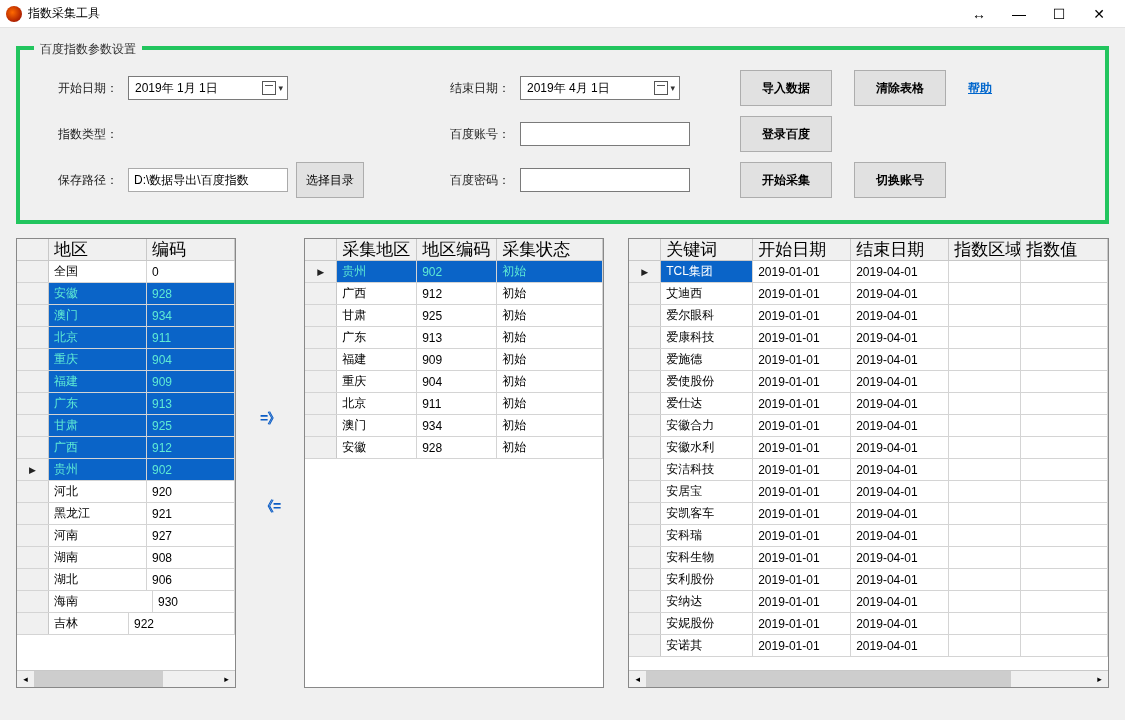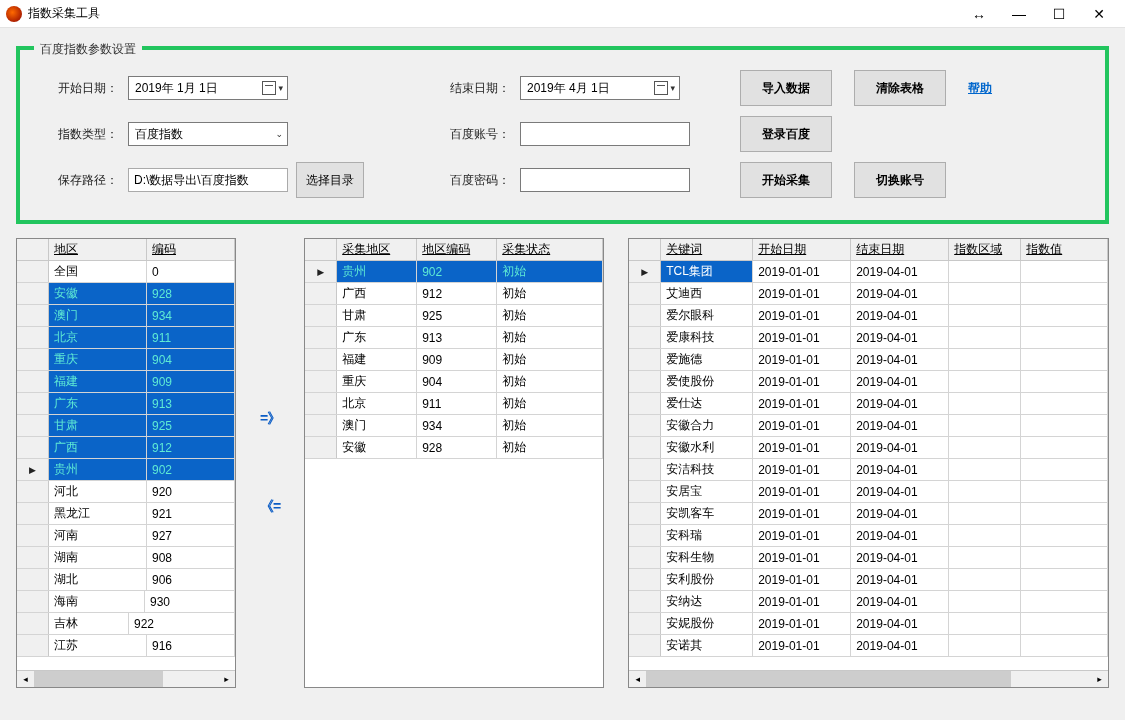--- a/index.html
+++ b/index.html
@@ -41,21 +41,21 @@
 
 .tables { display: flex; gap: 24px; margin-top: 14px; align-items: flex-start; height: 450px; }
 .panel { background: #fff; border: 1px solid #888; display: flex; flex-direction: column; }
 .panel.region { width: 220px; height: 450px; }
 .panel.collect { width: 300px; height: 450px; }
 .panel.keywords { flex: 1; height: 450px; }
 
 .gridwrap { flex: 1; overflow: hidden; display:flex; flex-direction:column; position: relative; }
 .gridhead, .gridrow { display: flex; height: 22px; }
 .gridhead { background: #f0f0f0; border-bottom: 1px solid #c8c8c8; }
-.gridhead .cell { border-right: 1px solid #c8c8c8; display:flex; align-items:center; padding: 0 5px; font-size: 12px; overflow:hidden; white-space:nowrap;text-decoration:underline; }
+.gridhead .cell { border-right: 1px solid #c8c8c8; display:flex; align-items:center; padding: 0 5px; font-size: 17px; overflow:hidden; white-space:nowrap; }
 .gridbody { flex:1; overflow-y: scroll; overflow-x: hidden; }
 .gridrow { border-bottom: 1px solid #d4d4d4; }
 .gridrow .cell { border-right: 1px solid #d4d4d4; display:flex; align-items:center; padding: 0 5px; overflow:hidden; white-space:nowrap; }
 .rowhead { width: 32px; background: #f0f0f0; border-right: 1px solid #c8c8c8 !important; display:flex; align-items:center; justify-content:center; }
 .rowhead.sel::before { content:"▶"; font-size: 9px; color: #222; }
 .gridrow.selected .cell:not(.rowhead) { background: #0a64c8; color: #5eead4; }
 .hscroll { height: 17px; background: #f0f0f0; border-top: 1px solid #c8c8c8; display:flex; align-items:center; }
 .hscroll .harrow { width: 17px; height: 100%; display:flex; align-items:center; justify-content:center; font-size:9px; cursor:pointer; }
 .hscroll .htrack { flex:1; height:100%; position: relative; }
 .hscroll .hthumb { position:absolute; left:0; top:0; width:70%; height:100%; background:#cdcdcd; }
@@ -104,24 +104,20 @@
       <div class="col-right">
         <div class="btn">导入数据</div>
         <div class="btn">清除表格</div>
         <span class="link">帮助</span>
       </div>
     </div>
 
     <div class="form-row">
       <div class="col-left">
         <div class="lbl">指数类型：</div>
-        <div class="combo">
-          <span class="val">百度指数</span>
-          <span class="chev">⌄</span>
-        </div>
       </div>
       <div class="col-mid">
         <div class="lbl">百度账号：</div>
         <div class="textfield"></div>
       </div>
       <div class="col-right">
         <div class="btn">登录百度</div>
       </div>
     </div>
 
@@ -224,32 +220,27 @@
               <div class="cell" style="width:98px">湖南</div>
               <div class="cell" style="flex:1">908</div>
             </div>
             <div class="gridrow">
               <div class="cell rowhead"></div>
               <div class="cell" style="width:98px">湖北</div>
               <div class="cell" style="flex:1">906</div>
             </div>
             <div class="gridrow">
               <div class="cell rowhead"></div>
-              <div class="cell" style="width:96px">海南</div>
+              <div class="cell" style="width:104px">海南</div>
               <div class="cell" style="flex:1">930</div>
             </div>
             <div class="gridrow">
               <div class="cell rowhead"></div>
               <div class="cell" style="width:80px">吉林</div>
               <div class="cell" style="flex:1">922</div>
-            </div>
-            <div class="gridrow">
-              <div class="cell rowhead"></div>
-              <div class="cell" style="width:98px">江苏</div>
-              <div class="cell" style="flex:1">916</div>
             </div>
           </div>
       </div>
       <div class="hscroll">
         <div class="harrow">◂</div>
           <div class="htrack">
             <div class="hthumb"></div>
           </div>
           <div class="harrow">▸</div>
       </div>

